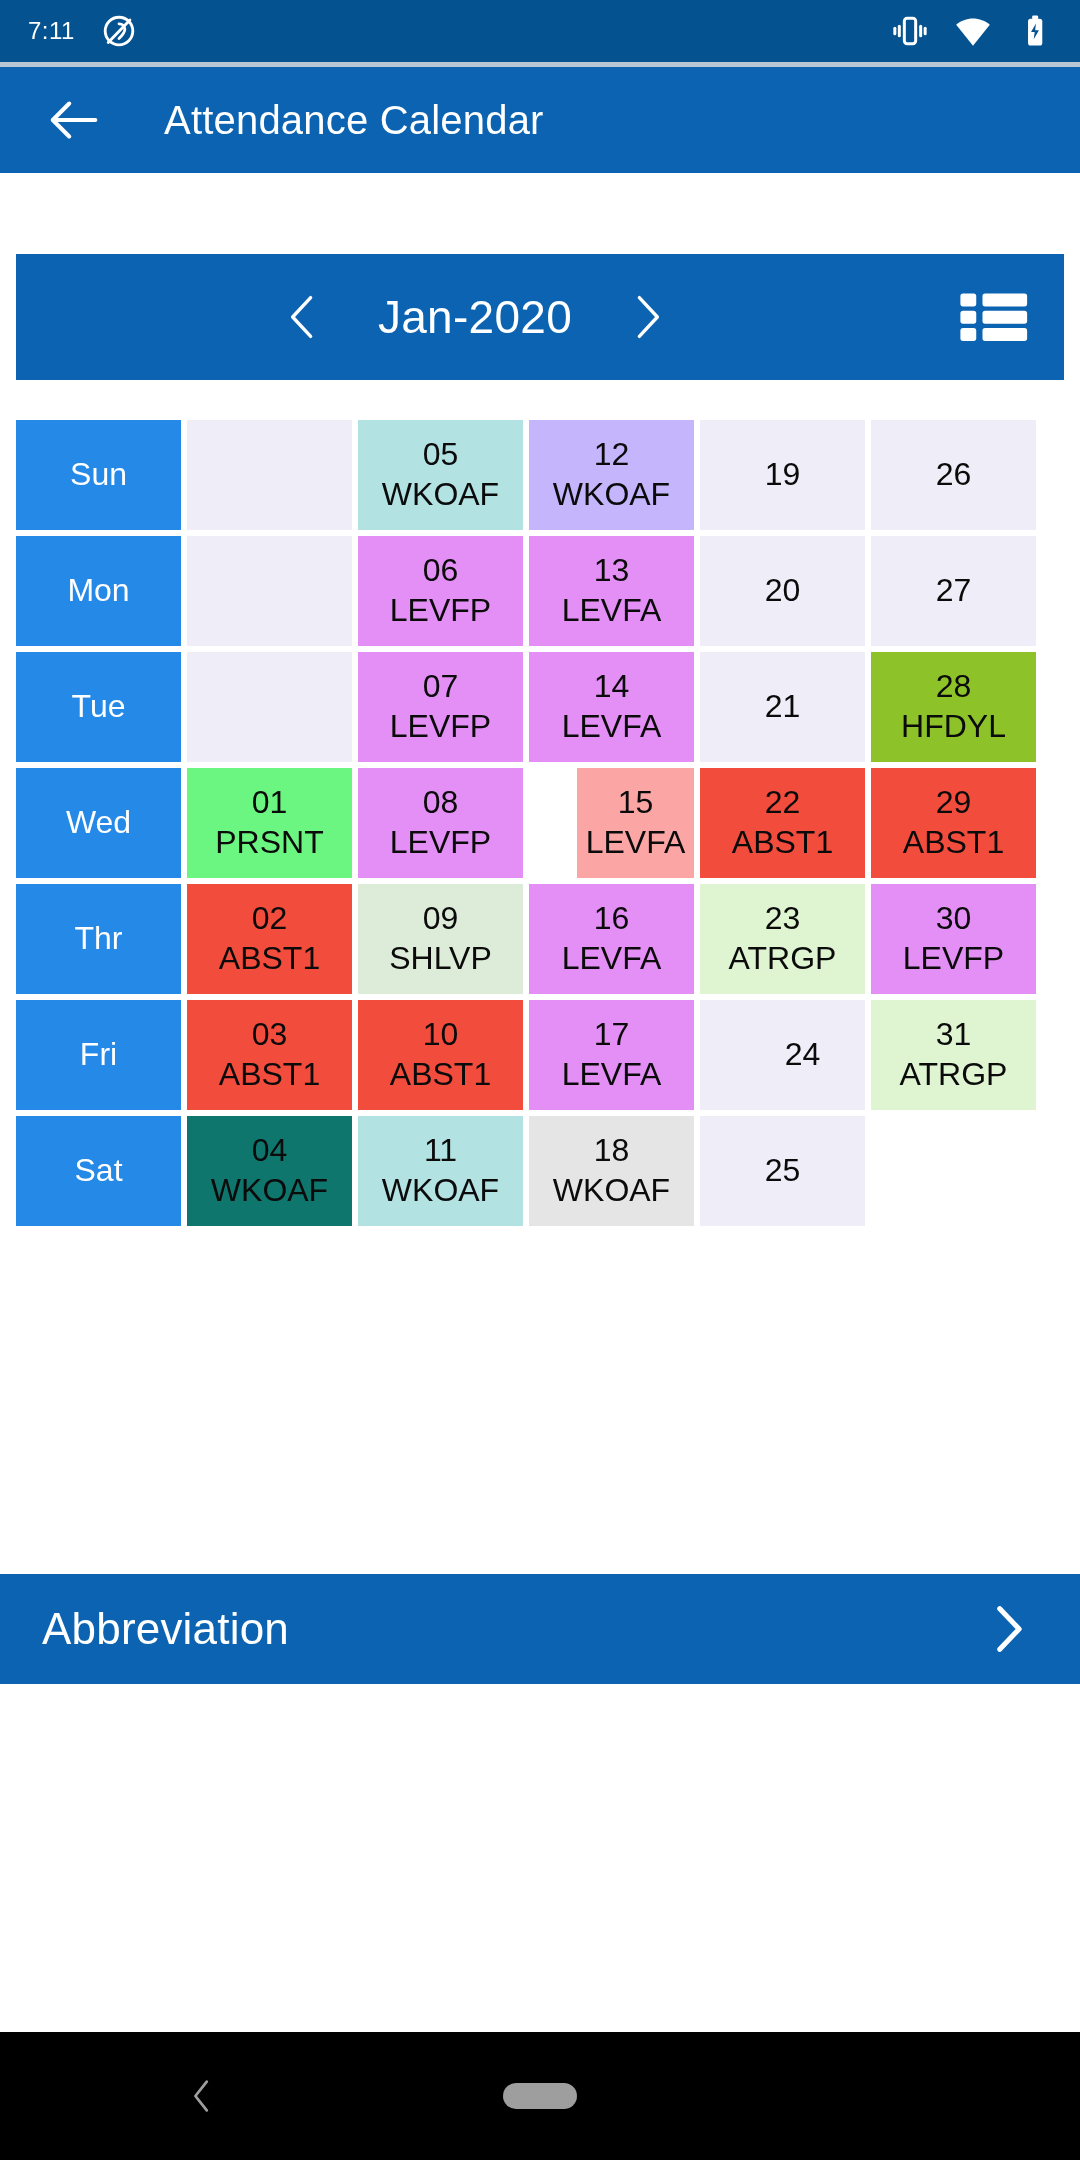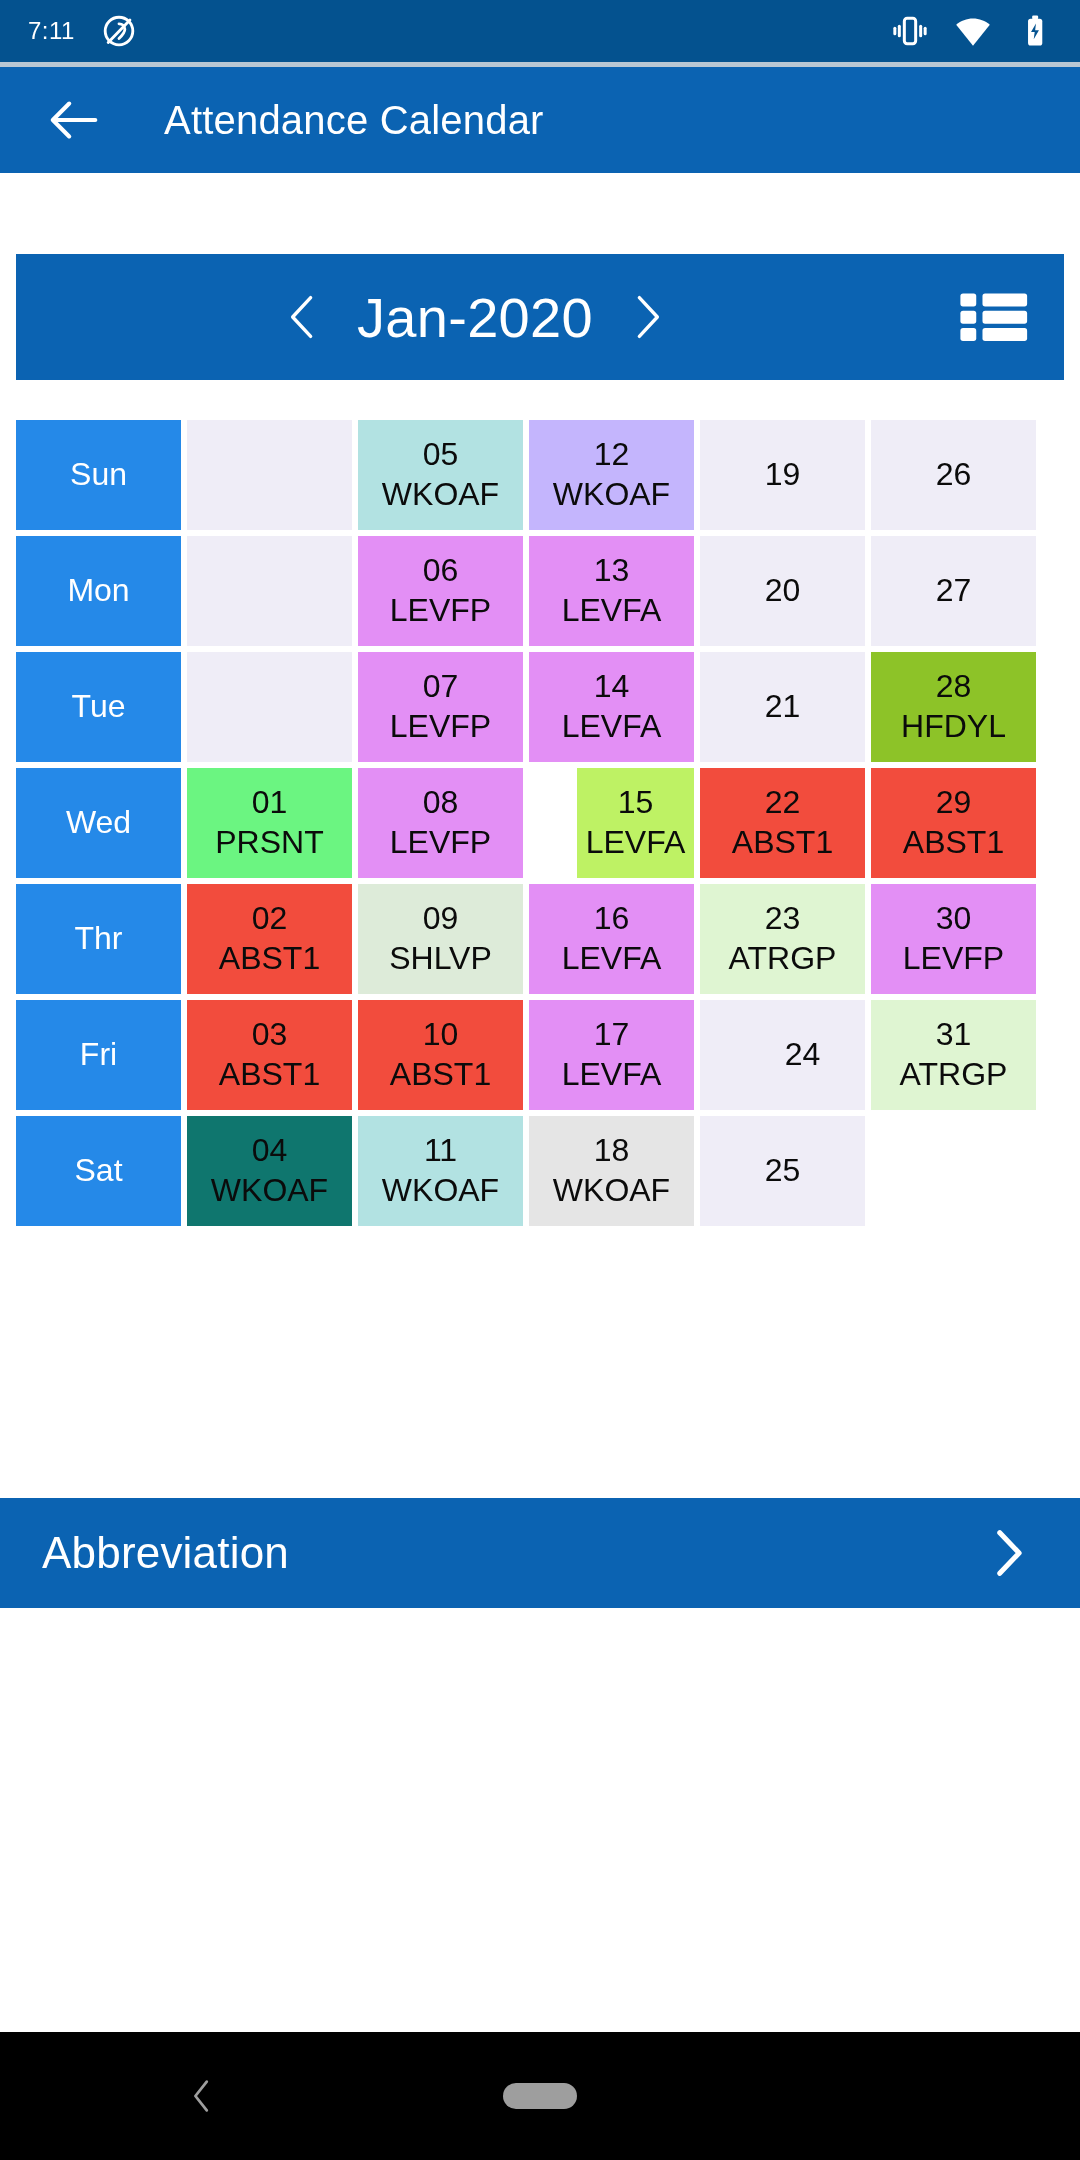--- a/index.html
+++ b/index.html
@@ -45,21 +45,21 @@
   
   .monthbar {
     position: absolute; left: 16px; top: 254px; width: 1048px; height: 126px;
     background: #0B63B2; display: flex; align-items: center;
   }
   .month-nav { display: flex; align-items: center; justify-content: center;
     flex: 1; gap: 0px; }
   .month-arrow { width: 84px; height: 84px; display: flex;
     align-items: center; justify-content: center; }
   .month-label {
-    color: #ffffff; font-size: 56px; font-weight: 400; letter-spacing: 0.3px;
+    color: #ffffff; font-size: 46px; font-weight: 400; letter-spacing: 0.3px;
     min-width: 260px; text-align: center; white-space: nowrap;
   }
   .list-toggle { width: 120px; display: flex; align-items: center;
     justify-content: center; margin-right: 10px; }
 
   
   .calendar {
     position: absolute; left: 16px; top: 420px;
     width: 1048px;
     display: grid;
@@ -73,21 +73,21 @@
     background: #2589E8; color: #ffffff; font-size: 32px; font-weight: 400;
   }
   .datecell { color: #0b0b0b; }
   .datecell .dnum { font-size: 32px; }
   .datecell .dcode { font-size: 32px; }
   .datecell.has-code .dnum { margin-bottom: 4px; }
   .blank { background: transparent; }
 
   
   .abbrbar {
-    position: absolute; left: 0; top: 1498px; width: 1080px; height: 110px;
+    position: absolute; left: 0; top: 1574px; width: 1080px; height: 110px;
     background: #0B63B2; display: flex; align-items: center;
   }
   .abbr-label { margin-left: 42px; color: #ffffff; font-size: 44px;
     font-weight: 400; letter-spacing: 0.2px; }
   .abbr-spacer { flex: 1; }
   .abbr-chevron { margin-right: 42px; width: 60px; height: 60px;
     display: flex; align-items: center; justify-content: center; }
 
   
   .navbar {
@@ -246,21 +246,21 @@
       </div>
       <div class="cell daycell">Wed</div>
       <div class="cell datecell has-code" style="background: rgb(107, 245, 129);">
         <span class="dnum">01</span>
         <span class="dcode">PRSNT</span>
       </div>
       <div class="cell datecell has-code" style="background: rgb(227, 143, 245);">
         <span class="dnum">08</span>
         <span class="dcode">LEVFP</span>
       </div>
-      <div class="cell datecell has-code" style="background: #bef264; margin-left: 48px;">
+      <div class="cell datecell has-code" style="background: #fca5a5; margin-left: 48px;">
         <span class="dnum">15</span>
         <span class="dcode">LEVFA</span>
       </div>
       <div class="cell datecell has-code" style="background: rgb(242, 76, 61);">
         <span class="dnum">22</span>
         <span class="dcode">ABST1</span>
       </div>
       <div class="cell datecell has-code" style="background: rgb(242, 76, 61);">
         <span class="dnum">29</span>
         <span class="dcode">ABST1</span>

